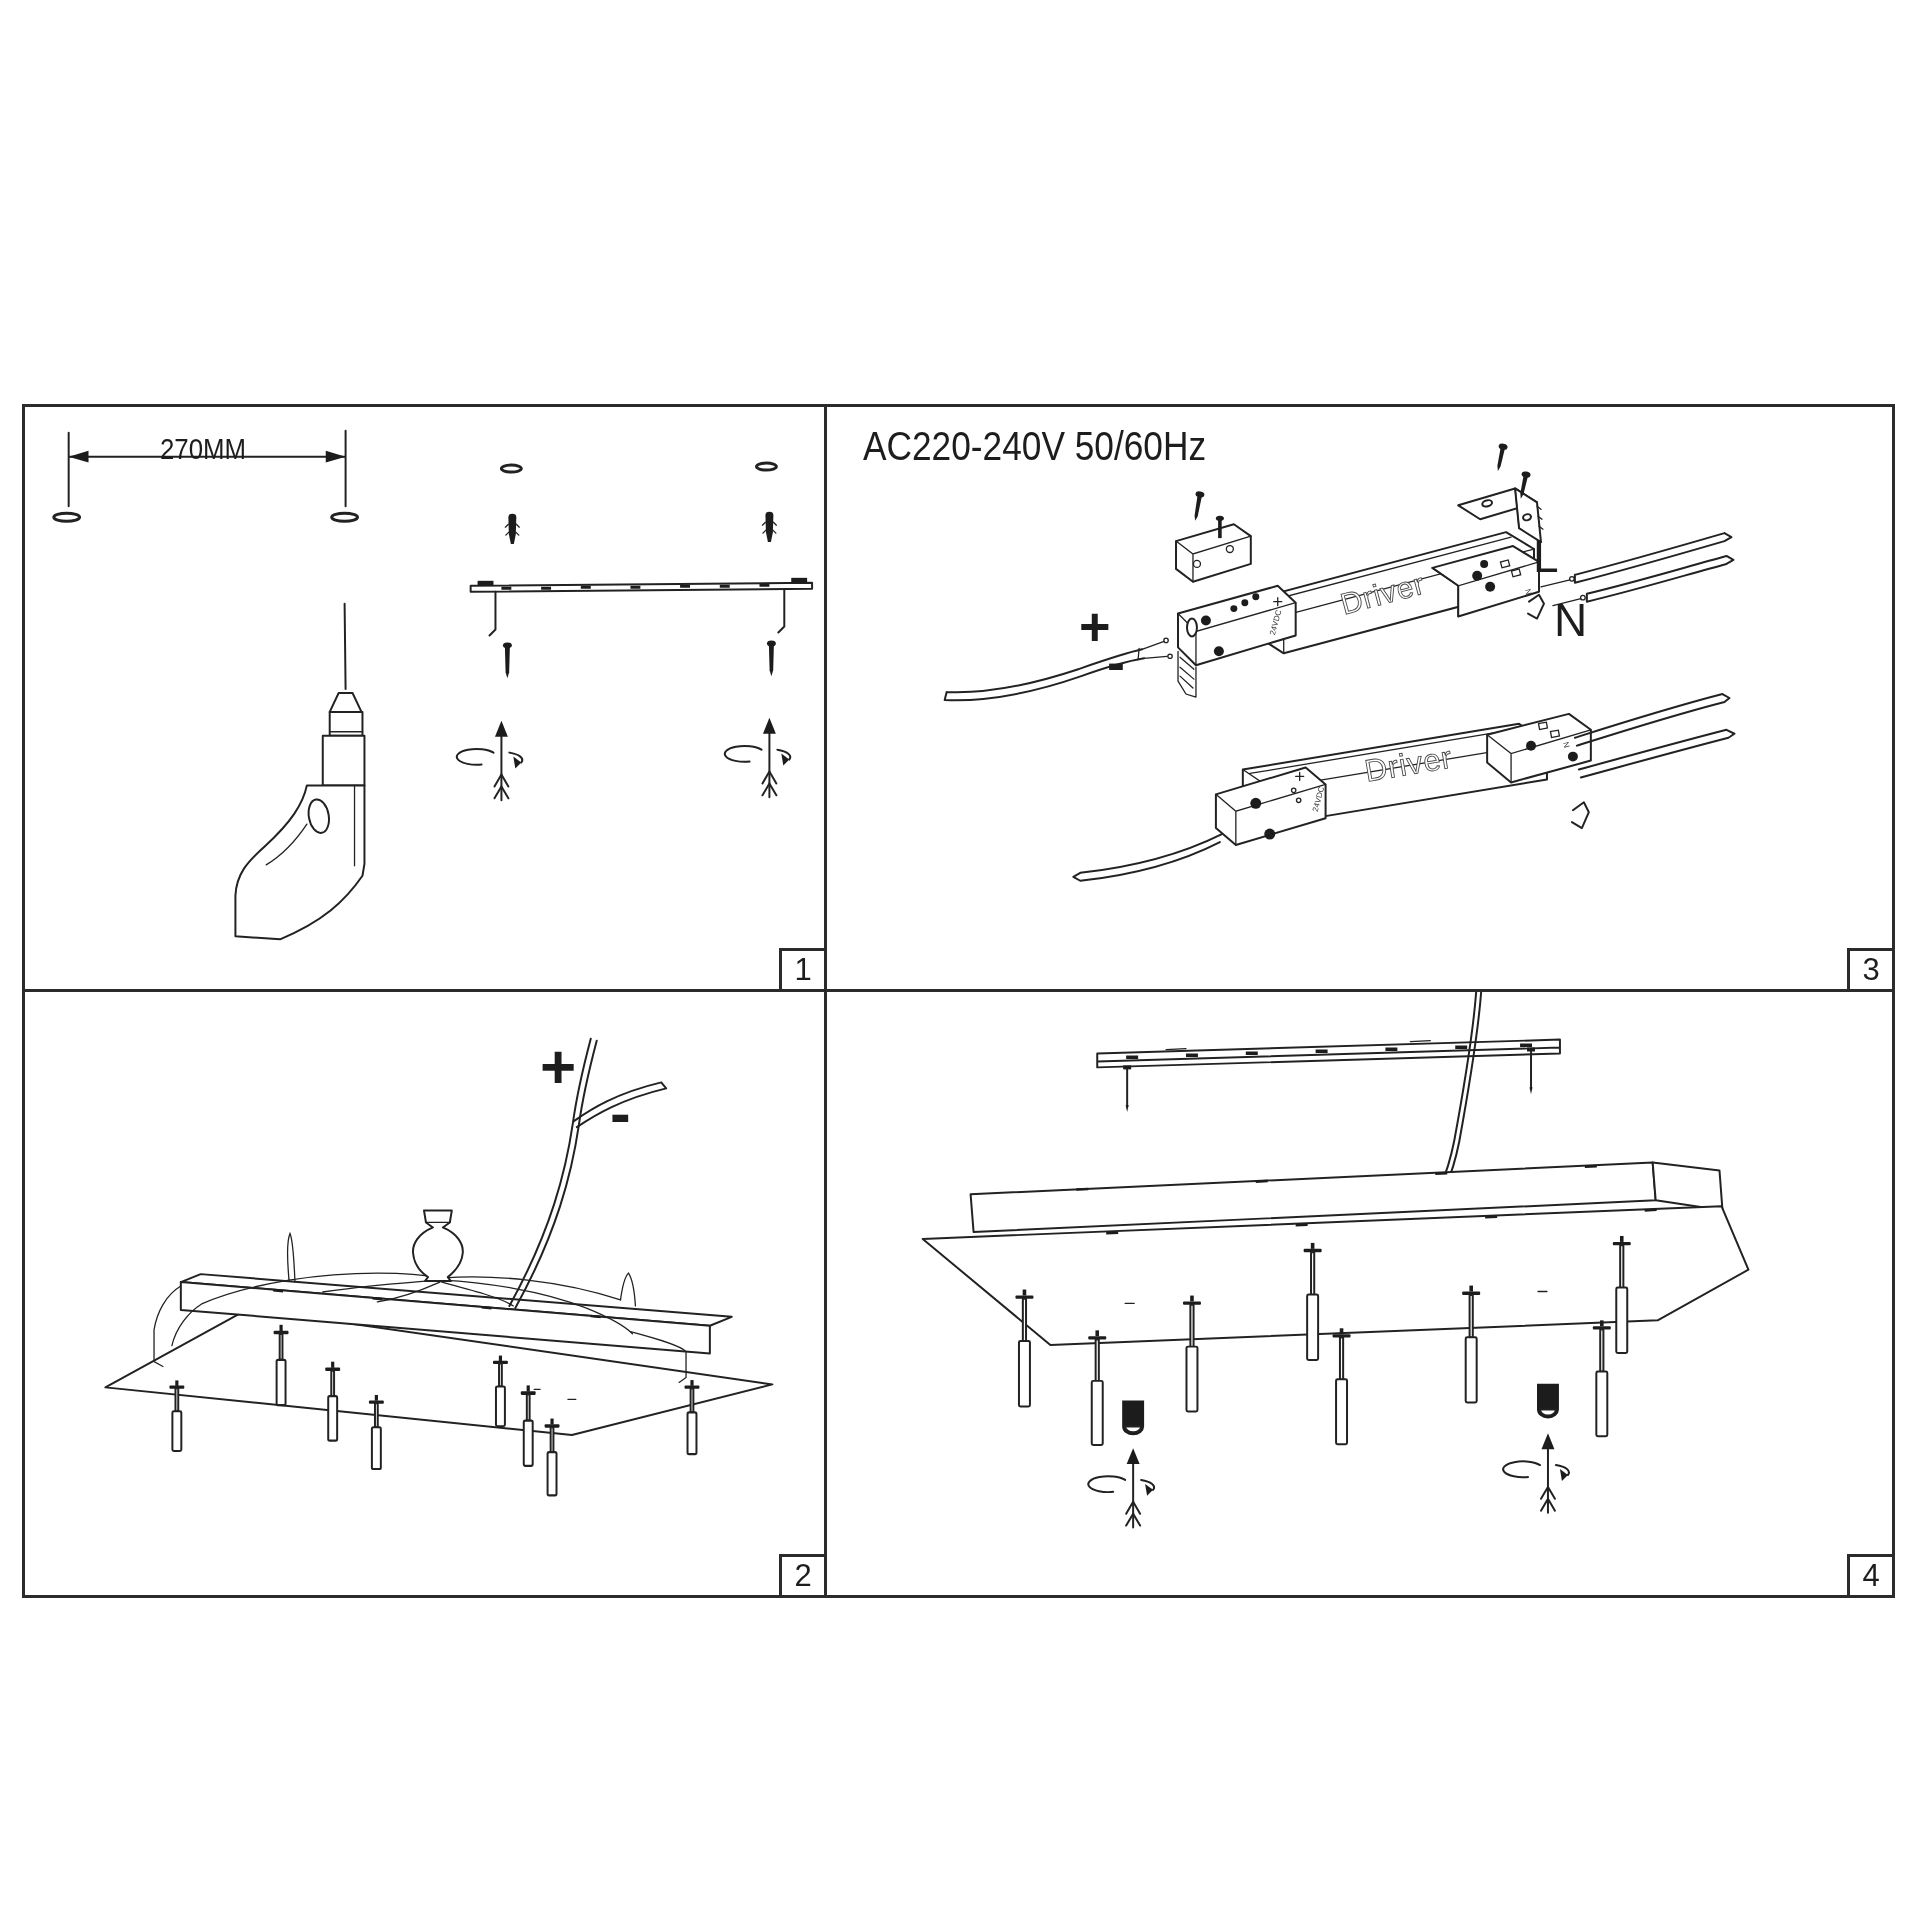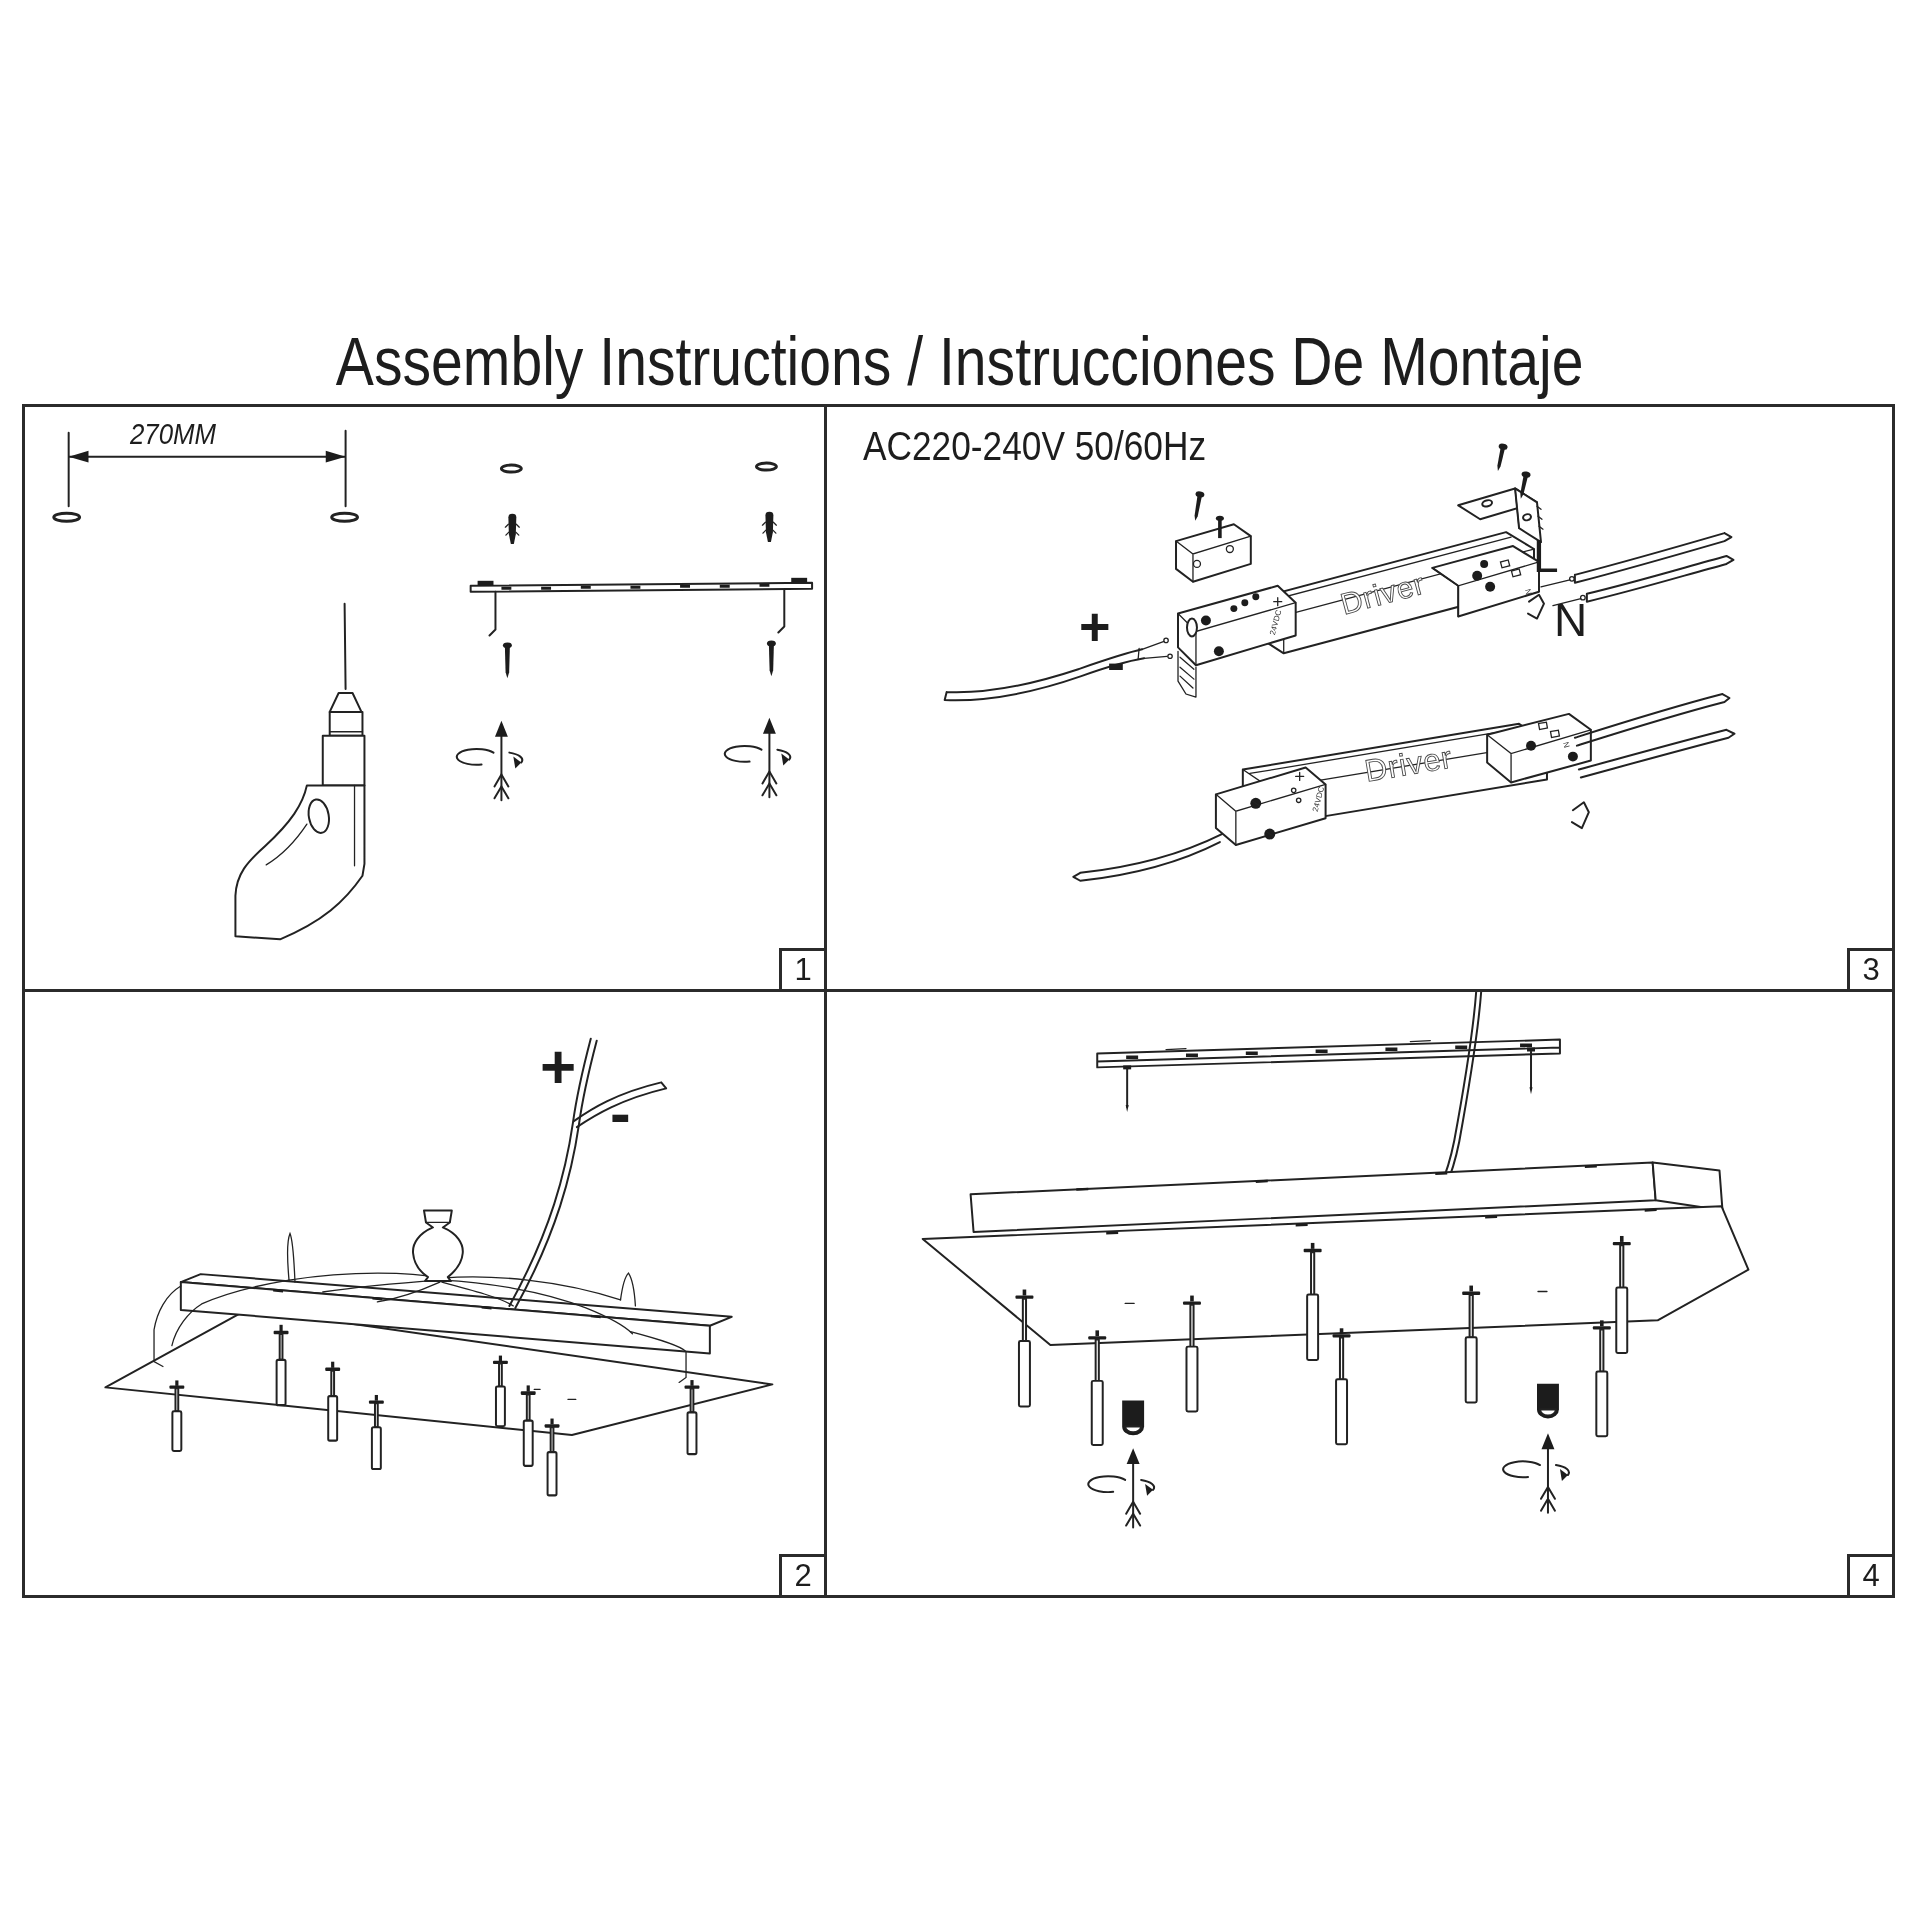--- a/index.html
+++ b/index.html
@@ -33,23 +33,20 @@
   .dk{fill:#1c1c1c;stroke:none;}
   .drv{font-family:"Liberation Sans",sans-serif;fill:#fff;stroke:#4a4a4a;
        stroke-width:0.9;letter-spacing:1px;}
   .tiny{font-family:"Liberation Sans",sans-serif;fill:#333;font-size:8px;stroke:none;}
 </style>
 </head>
 <body>
 
 <div id="sheet">
 
-  <div class="title">
-    <span>Assembly Instructions / Instrucciones De Montaje</span>
-  </div>
 
   <div class="panel" id="p1">
     <svg viewBox="0 0 805 586" preserveAspectRatio="none">
       <g>
         <path class="ln" d="M44,26 V100 M323,24 V100 M44,50 H323"></path>
         <polygon class="dk" points="44,50 64,44 64,56"></polygon>
         <polygon class="dk" points="323,50 303,44 303,56"></polygon>
         <ellipse class="wt3" cx="42" cy="111" rx="13" ry="4"></ellipse>
         <ellipse class="wt3" cx="322" cy="111" rx="13" ry="4"></ellipse>
       </g>
@@ -93,21 +90,21 @@
           <path class="ln" d="M0,10 V78"></path>
           <polygon class="dk" points="0,-2 -6.5,14 6.5,14"></polygon>
           <path class="ln" d="M0,64 L-7,76 M0,64 L7,76 M0,52 L-7,64 M0,52 L7,64"></path>
           <path class="ln" d="M-8,30 A20,8 0 1 0 -20,42 M8,30 A20,8 0 0 1 20,40"></path>
           <polygon class="dk" points="20,40 12,34 14,46"></polygon>
         </g>
       </defs>
       <use href="#rot1" x="480" y="318"></use>
       <use href="#rot1" x="750" y="315"></use>
     </svg>
-    <div class="lbl dim" style="left:105px;top:10px;width:160px;font-style:italic;"><span class="narrow">270MM</span></div>
+    <div class="lbl dim" style="left:105px;top:25px;width:160px;text-align:center;"><span class="narrow">270MM</span></div>
     <div class="numbox">
         <span>1</span>
       </div>
   </div>
 
   <div class="panel" id="p3">
     <svg viewBox="0 0 1068 586" preserveAspectRatio="none">
 
       <g>
         <g transform="translate(374,88) rotate(10)">

